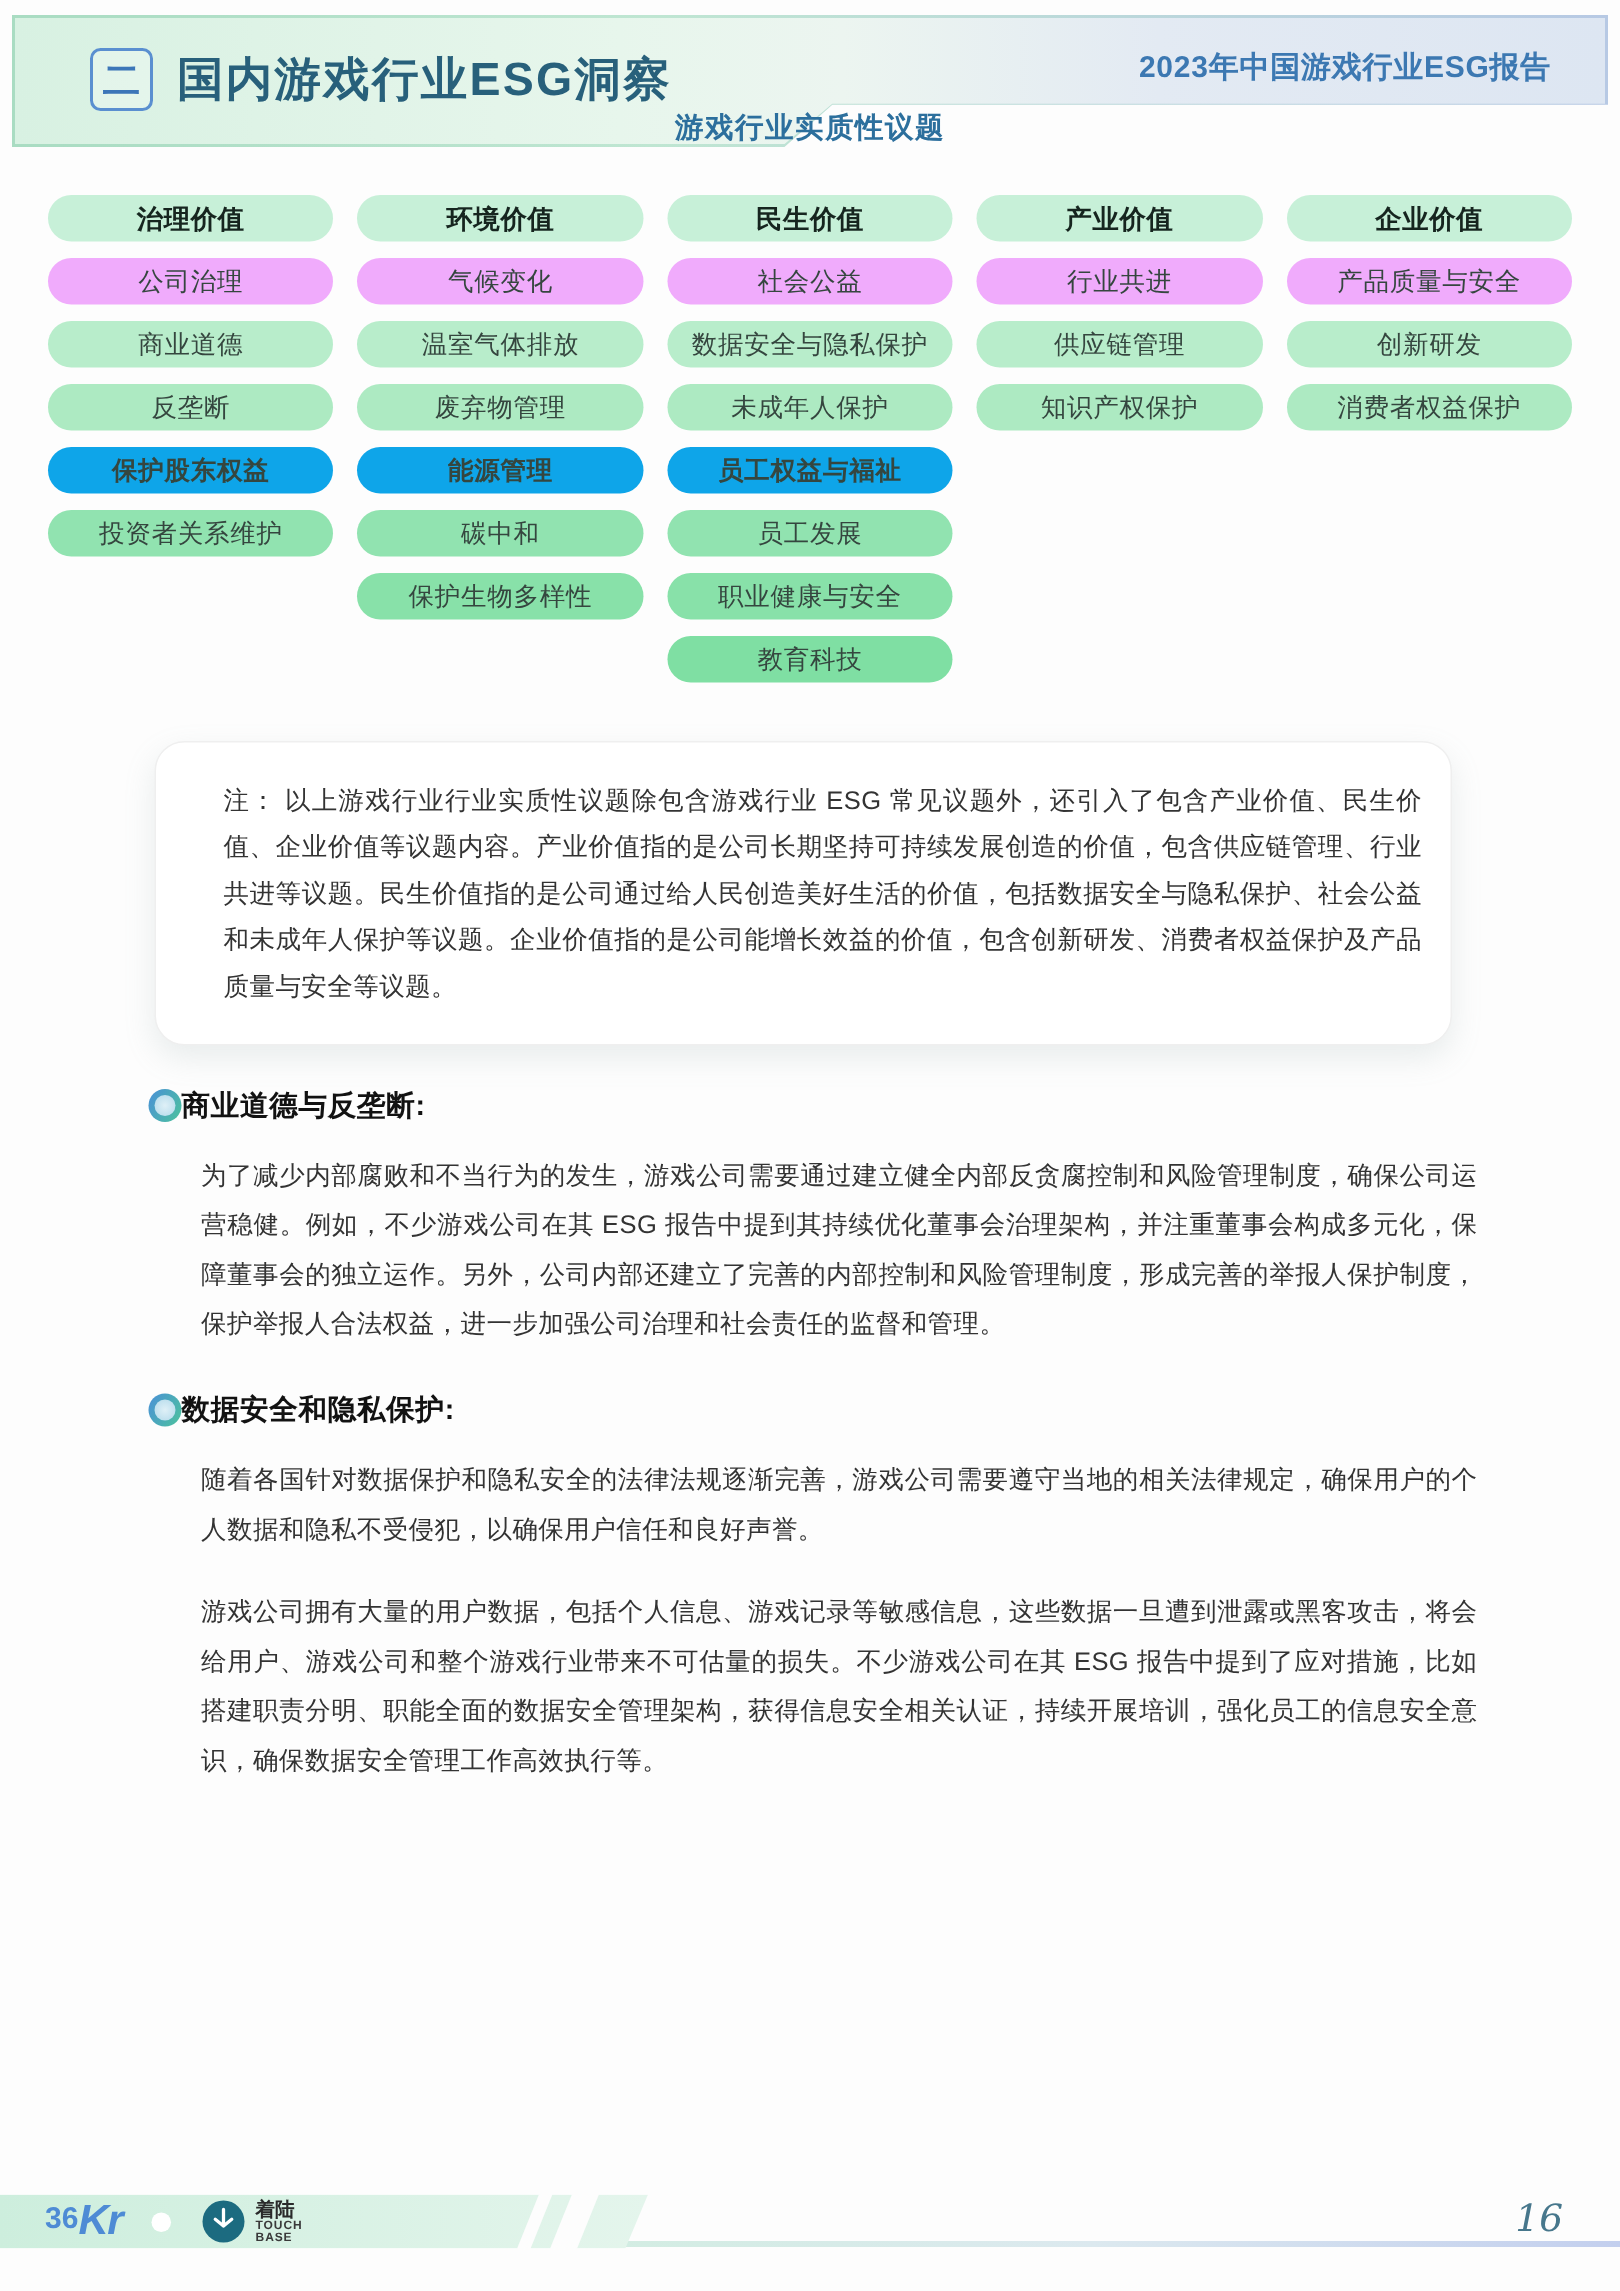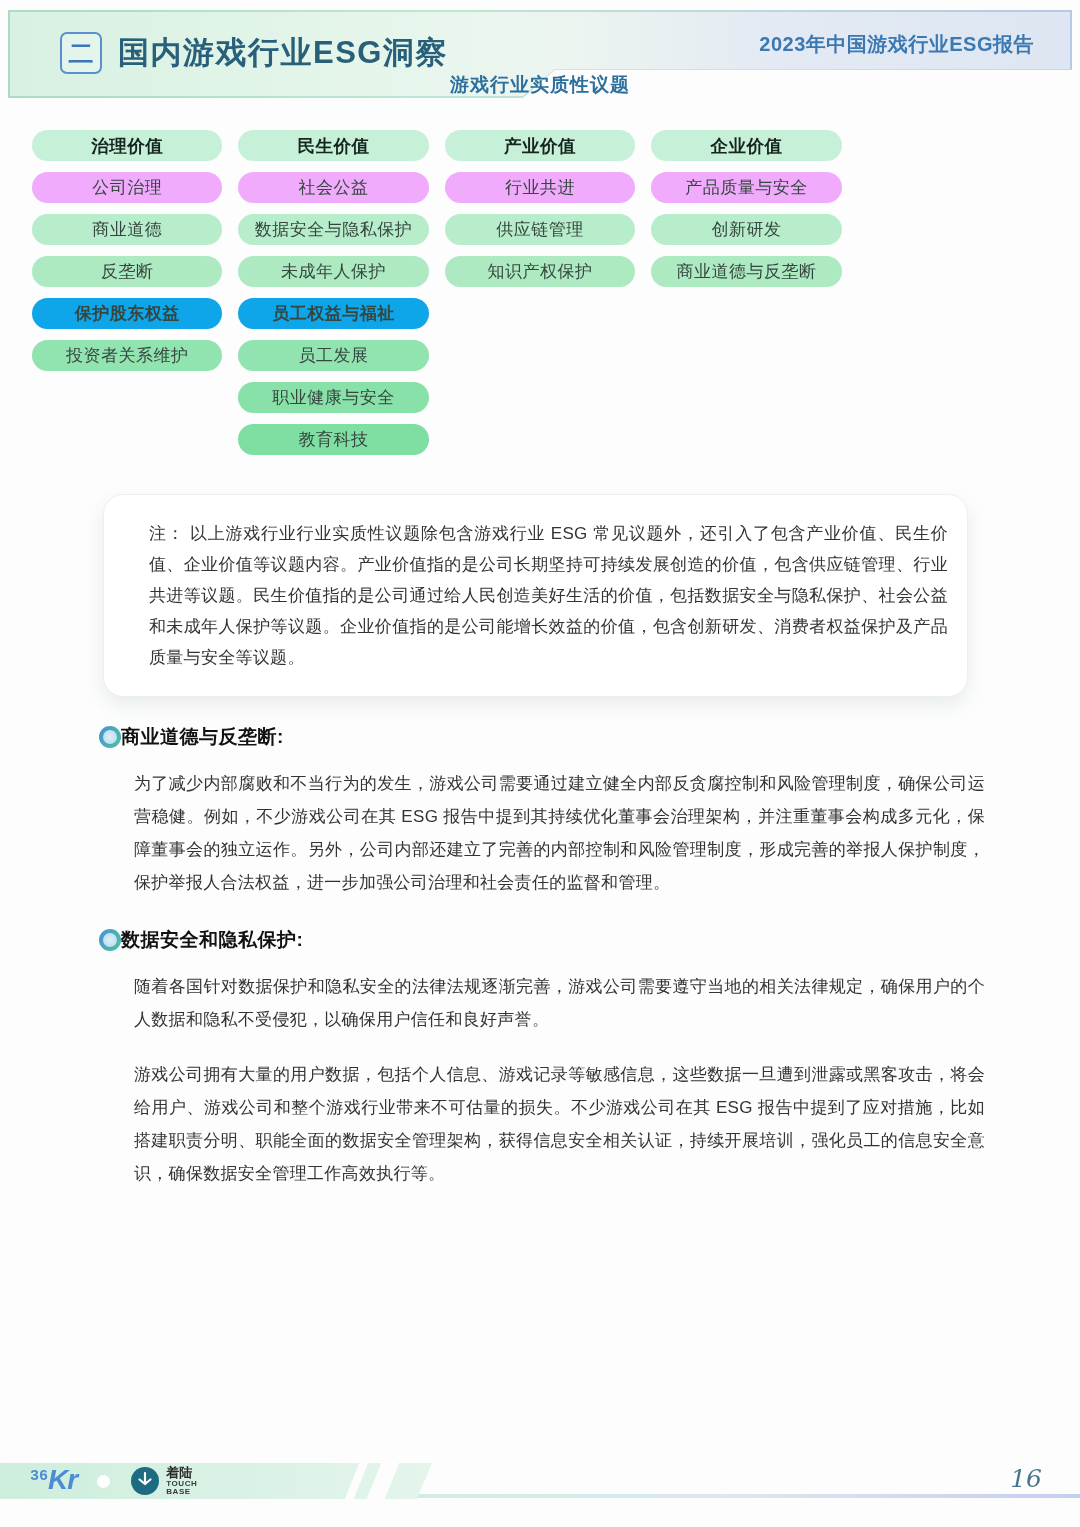--- a/index.html
+++ b/index.html
@@ -56,21 +56,21 @@
   .footer-line{position:absolute;left:300px;right:0;top:1494px;height:4px;
     background:linear-gradient(90deg,#cfeede 0%,#dce9ef 55%,#c3cfee 100%);}
   .footer-band{position:absolute;left:0;top:1463px;width:432px;height:36px;
     clip-path:polygon(0 0,100% 0,96.5% 100%,0 100%);
     background:linear-gradient(90deg,#cdeedd 0%,#e4f5ec 100%);
     display:flex;align-items:center;padding-left:30px;box-sizing:border-box;gap:20px;}
   .stripe{position:absolute;top:1461px;height:40px;background:#fdfdfd;transform:skewX(-22deg);}
   .stripe.a{left:352px;width:9px;}
   .stripe.b{left:374px;width:18px;}
   .logo-36kr{color:#4e8bd5;font-weight:800;line-height:1;display:flex;align-items:flex-start;}
-  .k36{font-size:15px;margin-top:1px;font-family:Liberation Mono, monospace;}
+  .k36{font-size:20px;margin-top:1px;}
   .kkr{font-size:28px;font-style:italic;letter-spacing:-1px;margin-top:-2px;}
   .sep-dot{width:13px;height:13px;border-radius:50%;background:#ffffff;}
   .logo-tb{display:flex;align-items:center;gap:6px;}
   .tb-cn{font-size:13px;font-weight:700;color:#2a2a2a;line-height:14px;}
   .tb-en{font-size:8px;color:#3a3a3a;letter-spacing:.6px;line-height:8.5px;font-weight:700;}
   .page-number{position:absolute;right:38px;top:1464px;font-size:25px;font-style:italic;
     color:#47778c;font-family:"DejaVu Serif","Liberation Serif",serif;}
 </style>
 </head>
 <body>
@@ -90,40 +90,49 @@
   <div class="matrix">
     <div class="mcol">
       <div class="pill ph">治理价值</div>
       <div class="pill r1">公司治理</div>
       <div class="pill r2">商业道德</div>
       <div class="pill r3">反垄断</div>
       <div class="pill r4">保护股东权益</div>
       <div class="pill r5">投资者关系维护</div>
     </div>
     <div class="mcol">
+      <div class="pill ph">环境价值</div>
+      <div class="pill r1">气候变化</div>
+      <div class="pill r2">温室气体排放</div>
+      <div class="pill r3">废弃物管理</div>
+      <div class="pill r4">能源管理</div>
+      <div class="pill r5">碳中和</div>
+      <div class="pill r6">保护生物多样性</div>
+    </div>
+    <div class="mcol">
       <div class="pill ph">民生价值</div>
       <div class="pill r1">社会公益</div>
       <div class="pill r2">数据安全与隐私保护</div>
       <div class="pill r3">未成年人保护</div>
       <div class="pill r4">员工权益与福祉</div>
       <div class="pill r5">员工发展</div>
       <div class="pill r6">职业健康与安全</div>
       <div class="pill r7">教育科技</div>
     </div>
     <div class="mcol">
       <div class="pill ph">产业价值</div>
       <div class="pill r1">行业共进</div>
       <div class="pill r2">供应链管理</div>
       <div class="pill r3">知识产权保护</div>
     </div>
     <div class="mcol">
       <div class="pill ph">企业价值</div>
       <div class="pill r1">产品质量与安全</div>
       <div class="pill r2">创新研发</div>
-      <div class="pill r3">商业道德与反垄断</div>
+      <div class="pill r3">消费者权益保护</div>
     </div>
   </div>
 
   <div class="note-card">
     <div class="note-text">注： 以上游戏行业行业实质性议题除包含游戏行业 ESG 常见议题外，还引入了包含产业价值、民生价值、企业价值等议题内容。产业价值指的是公司长期坚持可持续发展创造的价值，包含供应链管理、行业共进等议题。民生价值指的是公司通过给人民创造美好生活的价值，包括数据安全与隐私保护、社会公益和未成年人保护等议题。企业价值指的是公司能增长效益的价值，包含创新研发、消费者权益保护及产品质量与安全等议题。</div>
   </div>
 
   <div class="sections">
     <section class="section">
       <div class="section-heading s1">

